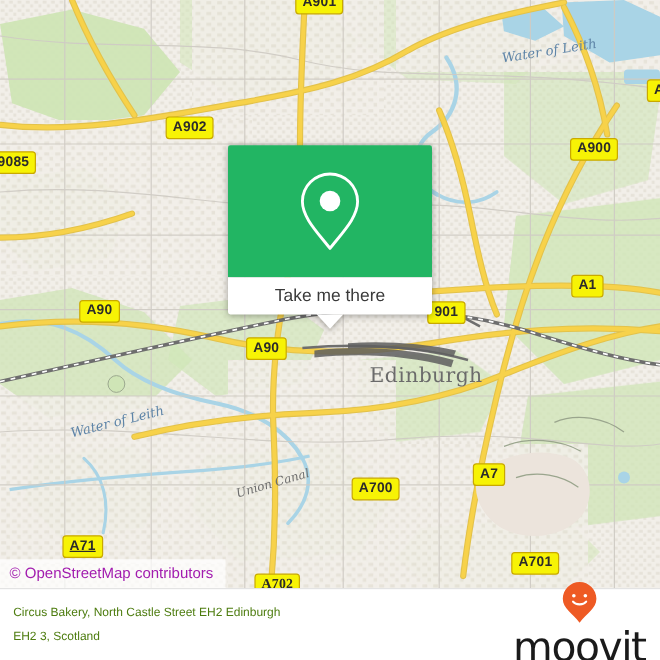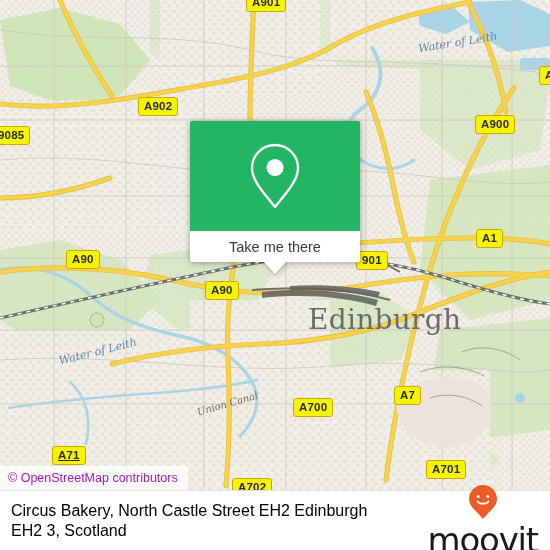--- a/index.html
+++ b/index.html
@@ -36,21 +36,21 @@
 
   
   .maplabel{
     position:absolute;
     color:#5c5c5c;
     white-space:nowrap;
     pointer-events:none;
   }
   .lbl-city{
     font-family:"DejaVu Serif", serif;
-    font-size:28px;
+    font-size:17px;
     color:#6b6b6b;
     letter-spacing:.3px;
   }
   .lbl-water{
     font-family:"DejaVu Serif", serif;
     font-style:italic;
     font-size:11px;
     color:#5f85a8;
   }
   .lbl-canal{
@@ -105,21 +105,21 @@
   .footer{
     position:absolute;left:0;top:490px;width:550px;height:60px;
     background:#ffffff;
     border-top:1px solid #e3e3e3;
     display:flex;align-items:center;
     box-sizing:border-box;
   }
   .footer-text{
     flex:1;
     padding-left:11px;
-    font-size:16px;line-height:20px;color:#000000;
+    font-size:10px;line-height:20px;color:#4d7c0f;
     font-family:"Liberation Sans", sans-serif;
   }
   .brand{
     display:flex;align-items:center;
     padding-right:12px;gap:3px;flex-direction:column;
   }
   .brand-word{
     font-size:34px;line-height:34px;
     color:#1a1a1a;font-weight:normal;
     letter-spacing:-1.2px;
@@ -274,21 +274,21 @@
     <div class="shield" style="left:138px;top:97px;">A902</div>
     <div class="shield" style="left:-8px;top:126px;">9085</div>
     <div class="shield" style="left:432px;top:115px;margin-left:43px;">A900</div>
     <div class="shield" style="left:539px;top:66px;">A</div>
     <div class="shield" style="left:66px;top:250px;">A90</div>
     <div class="shield" style="left:205px;top:281px;">A90</div>
     <div class="shield" style="left:356px;top:219px;margin-top:32px;">901</div>
     <div class="shield" style="left:476px;top:229px;">A1</div>
     <div class="shield" style="left:52px;top:446px;text-decoration:underline;">A71</div>
     <div class="shield" style="left:293px;top:398px;">A700</div>
-    <div class="shield" style="left:232px;top:478px;">A702</div>
+    <div class="shield" style="left:212px;top:478px;font-family:Liberation Serif, serif;">A702</div>
     <div class="shield" style="left:394px;top:386px;">A7</div>
     <div class="shield" style="left:426px;top:460px;">A701</div>
 
     <div class="popup">
       <div class="popup-body">
         <svg width="58" height="70" viewBox="0 0 58 70">
           <path d="M29 4 C16.3 4 6 14.3 6 27 C6 40 18 52 29 66 C40 52 52 40 52 27 C52 14.3 41.7 4 29 4 Z" fill="none" stroke="#ffffff" stroke-width="2.4" stroke-linejoin="round"></path>
           <circle cx="29" cy="26.5" r="8.6" fill="#ffffff"></circle>
         </svg>
       </div>

